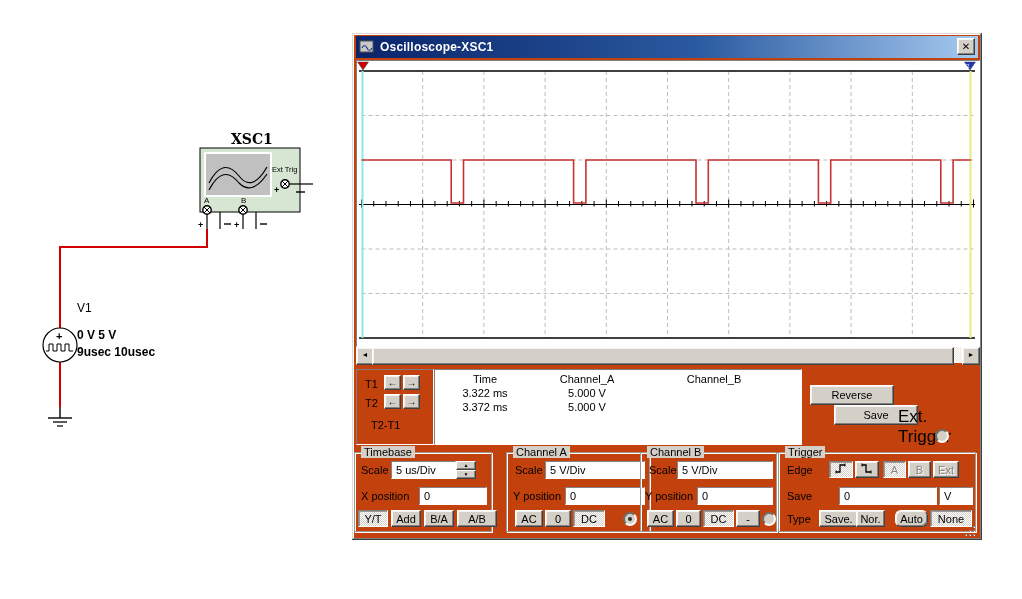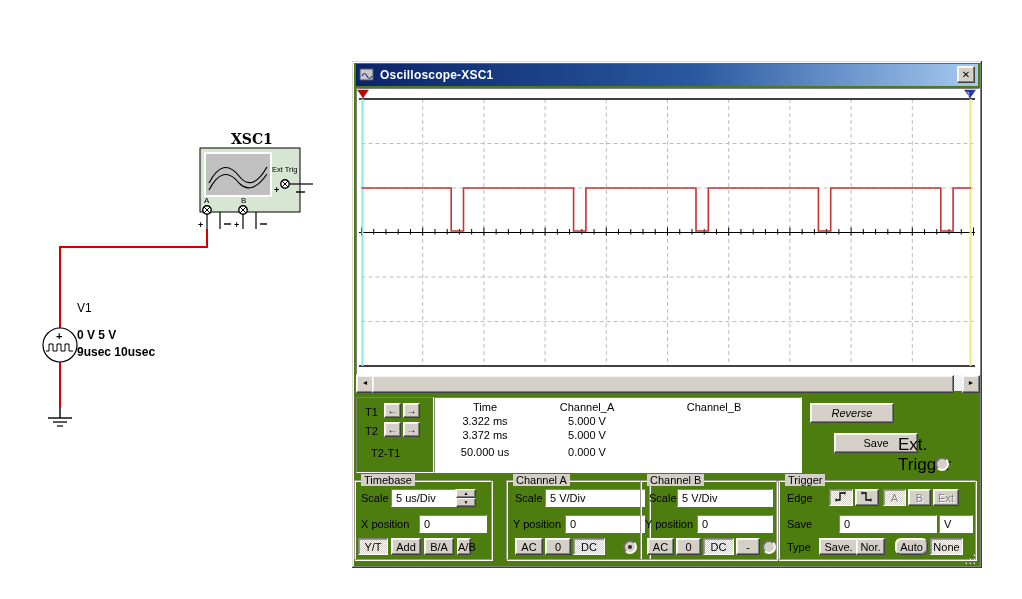--- a/index.html
+++ b/index.html
@@ -1,22 +1,22 @@
 <!DOCTYPE html>
 <html><head>
 <meta charset="utf-8">
 <style>
   html,body{margin:0;padding:0;background:#fff;}
   .canvas{position:relative;width:1022px;height:599px;background:#fff;overflow:hidden;
           font-family:"Liberation Sans",sans-serif;-webkit-font-smoothing:none;}
   
   .schematic{position:absolute;left:0;top:0;width:352px;height:599px;}
   
-  .osc-window{position:absolute;left:352px;top:33px;width:630px;height:507px;background:#4d7c0f;
-    box-shadow: inset -1px -1px 0 #404040, inset 1px 1px 0 #dcdad2, inset -2px -2px 0 #808080, inset 2px 2px 0 #fff; margin-top: 28px;}
+  .osc-window{position:absolute;left:352px;top:33px;width:630px;height:507px;background:#c2410c;
+    box-shadow: inset -1px -1px 0 #404040, inset 1px 1px 0 #dcdad2, inset -2px -2px 0 #808080, inset 2px 2px 0 #fff;}
   .titlebar{position:absolute;left:4px;top:3px;width:622px;height:22px;
     background:linear-gradient(90deg,#0a246a 0%,#2a5aa0 55%,#a6caf0 100%);
     display:flex;align-items:center;}
   .titlebar .title{color:#fff;font-weight:bold;font-size:12px;margin-left:5px;letter-spacing:.2px;}
   .app-icon{width:16px;height:16px;margin-left:3px;display:inline-block;}
   .close-btn{position:absolute;right:3px;top:2px;width:18px;height:17px;background:#d4d0c8;
     border:1px solid;border-color:#fff #404040 #404040 #fff;box-shadow:inset -1px -1px 0 #808080,inset 1px 1px 0 #f5f4f0;
     font-family:"DejaVu Sans",sans-serif;font-size:10px;font-weight:bold;text-align:center;line-height:15px;color:#000;padding:0;}
   
   .plot-panel{position:absolute;left:4px;top:27px;width:622px;height:285px;background:#fff;
@@ -251,46 +251,41 @@
       <div class="ro-row" style="top:17px;">
         <span>3.322 ms</span>
         <span>5.000 V</span>
         <span></span>
       </div>
       <div class="ro-row" style="top:31px;">
         <span>3.372 ms</span>
         <span>5.000 V</span>
         <span></span>
       </div>
-      <div class="ro-row" style="top:48px;">
-        <span>50.000 us</span>
-        <span>0.000 V</span>
-        <span></span>
-      </div>
-    </div>
-
-    <button class="push-btn" style="left:458px;top:342px;font-style:italic;">Reverse</button>
+    </div>
+
+    <button class="push-btn" style="left:458px;top:352px;">Reverse</button>
     <button class="push-btn" style="left:482px;top:372px;">Save</button>
     <span class="ext-trig-label">Ext. Trigger</span>
     <span class="conn-circle" style="left:583px;top:396px;"></span>
 
     <div class="group" style="left:2px;width:136px;">
       <span class="legend">Timebase</span>
       <span class="flabel" style="left:6px;top:11px;">Scale</span>
       <input class="field" style="left: 36px; top: 8px; width: 59px;" readonly="" value="5 us/Div">
       <span class="spinner" style="left:101px;top:8px;">
         <button class="spin-b" style="top:0;"><span>▲</span></button>
         <button class="spin-b" style="top:9px;"><span>▼</span></button>
       </span>
       <span class="flabel" style="left:6px;top:37px;">X position</span>
       <input class="field" style="left: 64px; top: 34px; width: 62px;" readonly="" value="0">
       <button class="tog on" style="left:3px;top:57px;width:30px;">Y/T</button>
       <button class="tog" style="left:36px;top:57px;width:30px;">Add</button>
       <button class="tog" style="left:69px;top:57px;width:30px;">B/A</button>
-      <button class="tog" style="left:102px;top:57px;width:14px;">A/B</button>
+      <button class="tog" style="left:102px;top:57px;width:40px;">A/B</button>
     </div>
 
     <div class="group" style="left:154px;width:142px;">
       <span class="legend">Channel A</span>
       <span class="flabel" style="left:8px;top:11px;">Scale</span>
       <input class="field" style="left: 38px; top: 8px; width: 94px;" readonly="" value="5 V/Div">
       <span class="flabel" style="left:6px;top:37px;">Y position</span>
       <input class="field" style="left: 58px; top: 34px; width: 74px;" readonly="" value="0">
       <button class="tog" style="left:8px;top:57px;width:28px;">AC</button>
       <button class="tog" style="left:38px;top:57px;width:26px;">0</button>
@@ -333,21 +328,21 @@
       <button class="tog on gray" style="left:104px;top:8px;width:23px;">A</button>
       <button class="tog gray" style="left:129px;top:8px;width:23px;">B</button>
       <button class="tog gray" style="left:154px;top:8px;width:26px;">Ext</button>
       <span class="flabel" style="left:8px;top:37px;">Save</span>
       <input class="field" style="left: 60px; top: 34px; width: 92px;" readonly="" value="0">
       <input class="field" style="left: 160px; top: 34px; width: 28px;" readonly="" value="V">
       <span class="flabel" style="left:8px;top:60px;">Type</span>
       <button class="tog" style="left:40px;top:57px;width:39px;">Save.</button>
       <button class="tog" style="left:77px;top:57px;width:29px;">Nor.</button>
       <button class="tog" style="left:116px;top:57px;width:33px;border-radius:6px;">Auto</button>
-      <button class="tog on" style="left:151px;top:57px;width:33px;">None</button>
+      <button class="tog on" style="left:151px;top:57px;width:42px;">None</button>
     </div>
 
     <svg class="resize-grip" viewBox="0 0 13 13" width="13" height="13">
       <g fill="#848484">
         <rect x="9" y="1" width="2" height="2"></rect>
           <rect x="9" y="5" width="2" height="2"></rect>
           <rect x="9" y="9" width="2" height="2"></rect>
         <rect x="5" y="5" width="2" height="2"></rect>
           <rect x="5" y="9" width="2" height="2"></rect>
         <rect x="1" y="9" width="2" height="2"></rect>

